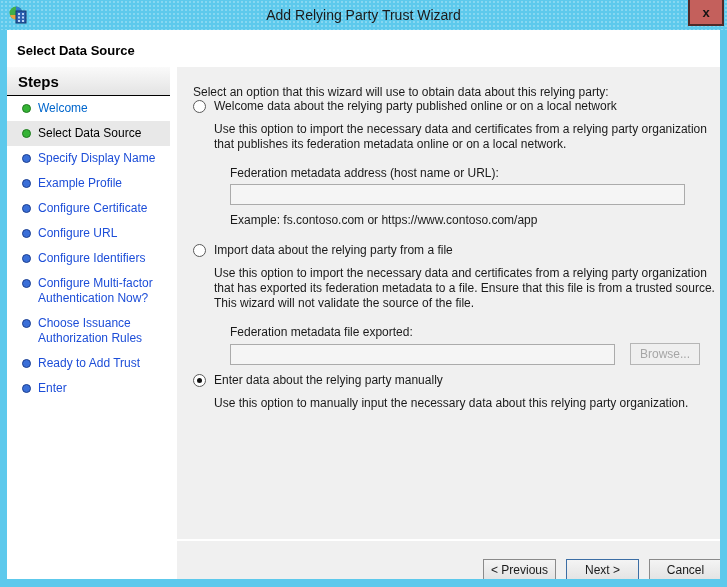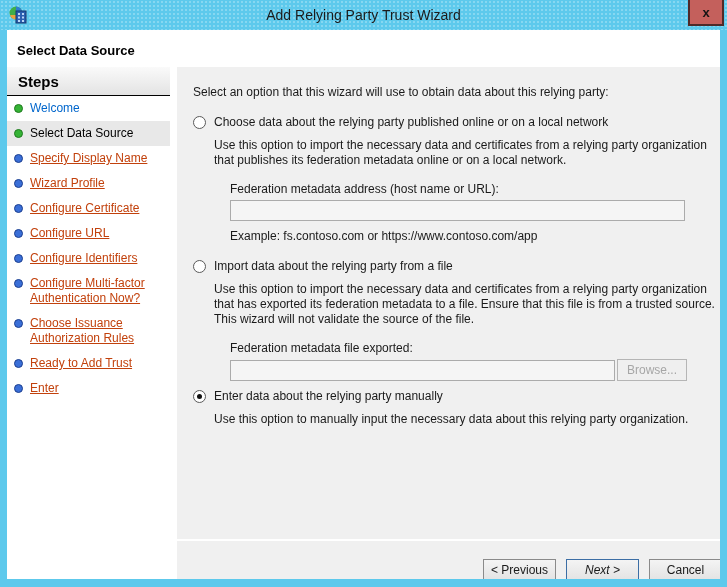--- a/index.html
+++ b/index.html
@@ -22,57 +22,57 @@
   .dialog { flex:1; margin:0 7px 8px 7px; background:#fff; display:flex; flex-direction:column; overflow:hidden; }
   .page-header { padding:13px 10px 9px 10px; }
   .page-header h1 { font-size:13px; font-weight:bold; color:#000; }
 
   .body { flex:1; display:flex; gap:7px; overflow:hidden; }
 
   
   .sidebar { width:163px; background:#fff; flex:0 0 auto; display:flex; flex-direction:column; }
   .steps-header { padding:6px 0 5px 11px; font-weight:bold; font-size:15px; color:#000;
     background:linear-gradient(#fafafa,#e3e3e3); border-bottom:1px solid #000; }
-  .step-item { display:flex; align-items:flex-start; padding:5px 4px 5px 7px; line-height:15px; }
+  .step-item { display:flex; align-items:flex-start; padding:5px 4px 5px 15px; line-height:15px; }
   .step-item .bullet { width:9px; height:9px; border-radius:50%; margin:3px 7px 0 0; flex:0 0 auto; }
   .step-item.done .bullet, .step-item.current .bullet {
     background: var(--bullet_done,#35b335); border:1px solid #1f7a1f; }
   .step-item.pending .bullet { background: var(--bullet_pending,#3a6fd8); border:1px solid #1c3f8f; }
   .step-item.done .step-label { color: var(--link,#0066cc); cursor:pointer; }
   .step-item.current { background: var(--highlight,#e8e8e8); }
   .step-item.current .step-label { color:#000; }
-  .step-item.pending .step-label { color:#c2410c;text-decoration:underline; }
+  .step-item.pending .step-label { color:#1d4ed8; }
 
   
   .main { flex:1; background: var(--panel,#f0f0f0); display:flex; flex-direction:column; }
   .main-content { flex:1; padding:18px 16px 0 16px; }
-  .intro { margin-bottom:16px; }
+  .intro { }
 
   .option-row { display:flex; align-items:flex-start; margin-bottom:9px; }
   .radio { width:13px; height:13px; border-radius:50%; border:1px solid #5a5a5a; background:#fff;
     margin:1px 8px 0 0; flex:0 0 auto; position:relative; cursor:pointer; }
   .radio.checked::after { content:""; position:absolute; left:3px; top:3px; width:5px; height:5px;
     border-radius:50%; background:#111; }
   .option-desc { margin:0 0 14px 21px; width:505px; line-height:15px; }
   .field-block { margin:0 0 8px 37px; }
   .field-label { margin-bottom:4px; }
   .text-input { height:21px; background:#f5f5f5; border:1px solid #ababab; width:455px;
     font-family:"Liberation Sans",sans-serif; font-size:12px; padding:0 4px; color:#1a1a1a; }
   .example { margin:2px 0 16px 37px; color:#1a1a1a; }
-  .file-row { display:flex; align-items:center; gap:2px; }
+  .file-row { display:flex; align-items:center; gap:15px; }
   .file-row .text-input { width:385px; }
   .browse-btn { width:70px; height:22px; background:#efefef; border:1px solid #b5b5b5; color:#a6a6a6;
     font-family:"Liberation Sans",sans-serif; font-size:12px; }
 
   
   .main-footer { flex:0 0 auto; border-top:2px solid #fff; height:40px;
     display:flex; align-items:center; justify-content:flex-end; gap:10px; padding:0 13px; }
   .wiz-btn { min-width:73px; height:23px; background:linear-gradient(#f4f4f4,#e2e2e2);
     border:1px solid #8a8a8a; font-family:"Liberation Sans",sans-serif; font-size:12px; color:#1a1a1a; cursor:pointer;margin-top:20px; }
-  .wiz-btn.default { border:1px solid var(--accent_button_border,#3c6ea5);font-style:italic; }
+  .wiz-btn.default { border:1px solid var(--accent_button_border,#3c6ea5); }
 </style>
 </head>
 <body>
 
 <div class="window">
 
   <div class="titlebar">
     <svg class="app-icon" viewBox="0 0 18 18">
       <circle cx="7" cy="7" r="6.5" fill="#3fae49"></circle>
       <path d="M1 9 A6.5 6.5 0 0 0 7 13.5 L7 9 Z" fill="#e8a33d"></path>
@@ -109,21 +109,21 @@
             <div class="step-item current">
               <span class="bullet"></span>
               <span class="step-label">Select Data Source</span>
             </div>
             <div class="step-item pending">
               <span class="bullet"></span>
               <span class="step-label">Specify Display Name</span>
             </div>
             <div class="step-item pending">
               <span class="bullet"></span>
-              <span class="step-label">Wizard Profile</span>
+              <span class="step-label">Example Profile</span>
             </div>
             <div class="step-item pending">
               <span class="bullet"></span>
               <span class="step-label">Configure Certificate</span>
             </div>
             <div class="step-item pending">
               <span class="bullet"></span>
               <span class="step-label">Configure URL</span>
             </div>
             <div class="step-item pending">
@@ -148,21 +148,21 @@
             </div>
           </div>
       </div>
 
       <div class="main">
         <div class="main-content">
           <div class="intro">Select an option that this wizard will use to obtain data about this relying party:</div>
 
           <div class="option-row">
             <span class="radio"></span>
-            <span class="option-label">Choose data about the relying party published online or on a local network</span>
+            <span class="option-label">Welcome data about the relying party published online or on a local network</span>
           </div>
           <div class="option-desc">Use this option to import the necessary data and certificates from a relying party organization that publishes its federation metadata online or on a local network.</div>
           <div class="field-block">
             <div class="field-label">Federation metadata address (host name or URL):</div>
             <input class="text-input" type="text" value="" style="">
           </div>
           <div class="example">Example: fs.contoso.com or https://www.contoso.com/app</div>
 
           <div class="option-row">
             <span class="radio"></span>

